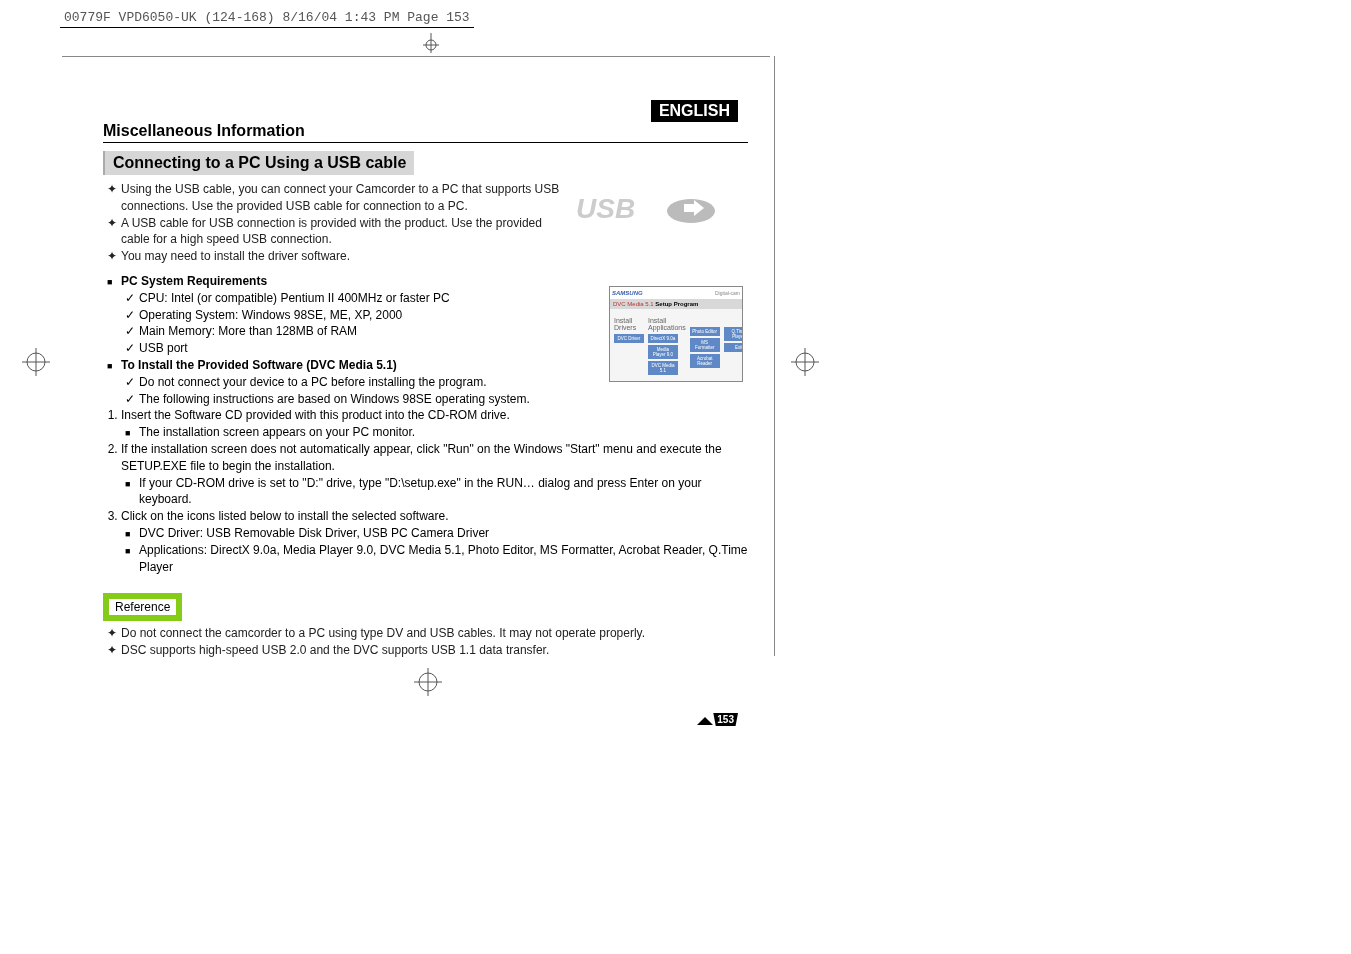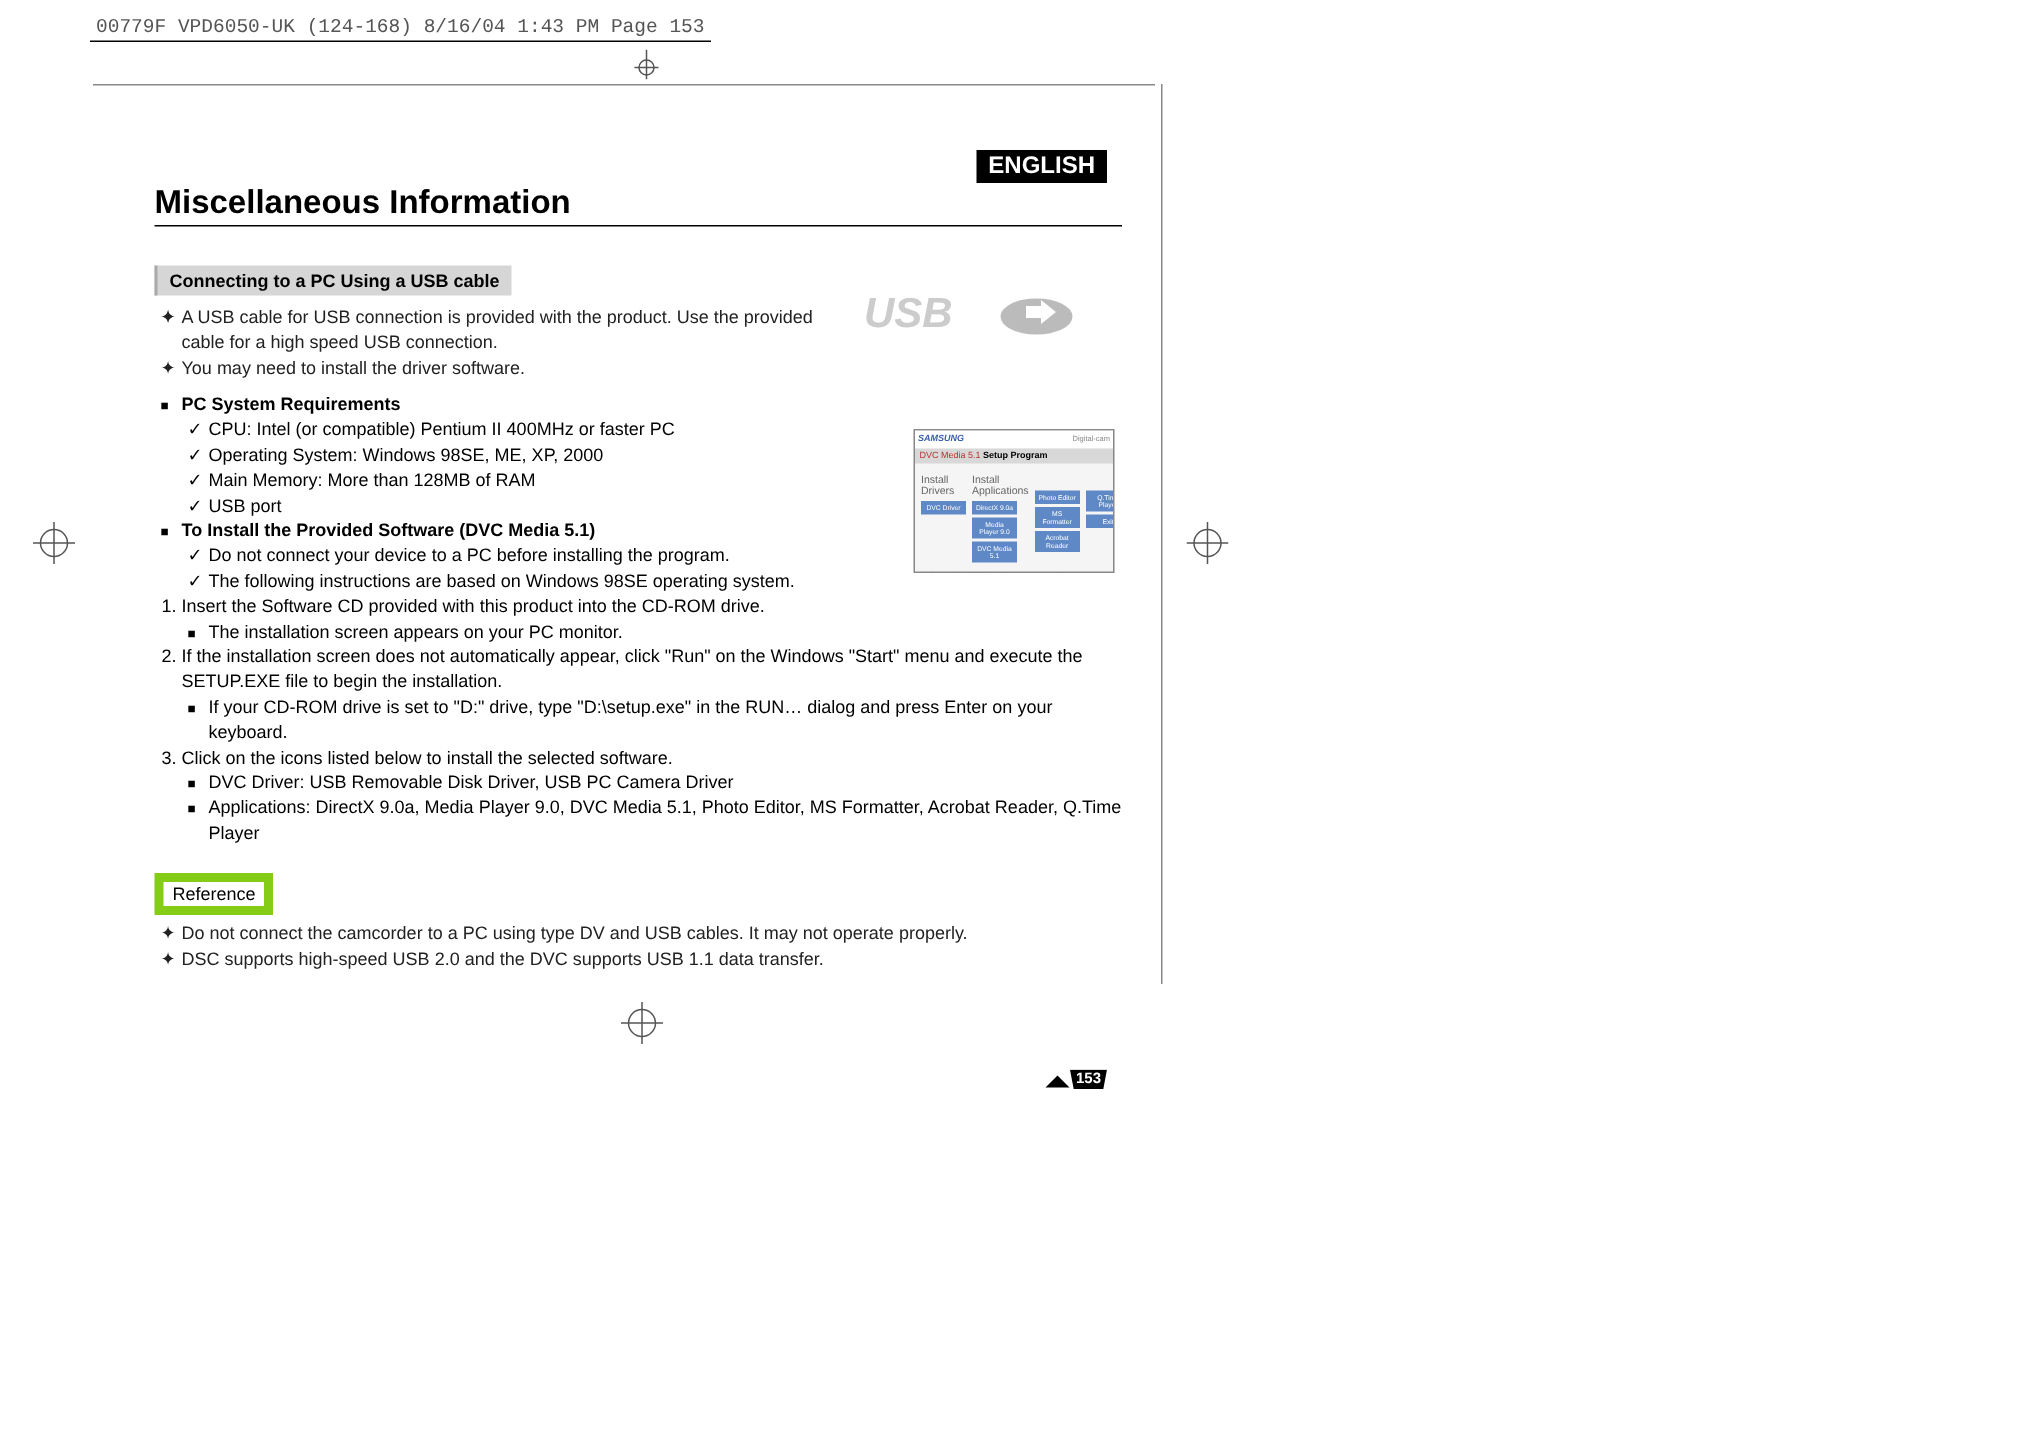--- a/index.html
+++ b/index.html
@@ -75,37 +75,37 @@
       background: #000;
       color: #fff;
       font-size: 16px;
       font-weight: bold;
       padding: 2px 8px;
       position: absolute;
       right: 10px;
       top: 0;
     }
     .main-title {
-      font-size: 22px;
+      font-size: 16px;
       font-weight: bold;
       margin: 22px 0 2px 0;
       color: #000;
     }
     .title-rule {
       border: none;
       border-top: 1px solid #000;
       margin: 2px 0 6px 0;
     }
     .subheading {
       display: inline-block;
       background: #d6d6d6;
-      font-size: 12px;
+      font-size: 16px;
       font-weight: bold;
       padding: 3px 8px;
-      margin: 20px 0 6px 0;
+      margin: 2px 0 6px 0;
       border-left: 2px solid #aaa;
     }
     .bullet-list {
       list-style: none;
       padding: 0;
       margin: 0 0 8px 0;
       font-size: 12px;
       color: #222;
     }
     .bullet-list li {
@@ -315,21 +315,21 @@
 
 <div class="content">
   <div class="lang-badge">ENGLISH</div>
 
   <div class="main-title">Miscellaneous Information</div>
   <hr class="title-rule">
 
   <div class="subheading">Connecting to a PC Using a USB cable</div>
 
   <ul class="bullet-list">
-    <li><span class="marker">✦</span></li>
+    <li><span class="marker">✦</span><span>Using the USB cable, you can connect your Camcorder to a PC that supports USB connections. Use the provided USB cable for connection to a PC.</span></li>
     <li><span class="marker">✦</span><span>A USB cable for USB connection is provided with the product. Use the provided cable for a high speed USB connection.</span></li>
     <li><span class="marker">✦</span><span>You may need to install the driver software.</span></li>
   </ul>
 
   <ul class="square-list">
     <li>
       <span class="sq">■</span>
       <span class="bold">PC System Requirements</span>
       <ul class="check-list">
         <li><span class="chk">✓</span><span>CPU: Intel (or compatible) Pentium II 400MHz or faster PC</span></li>

